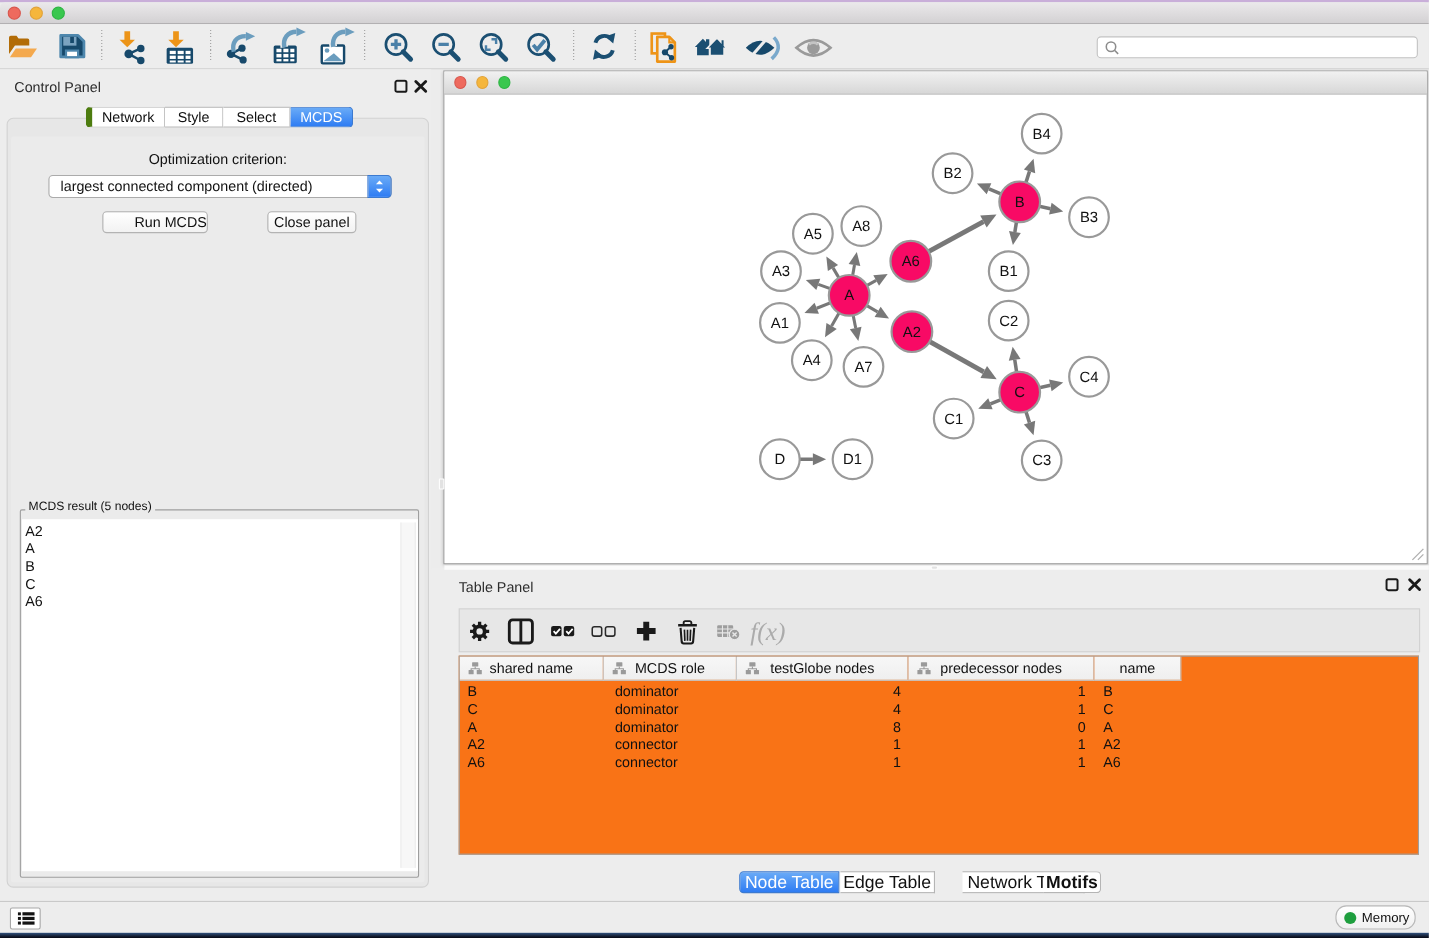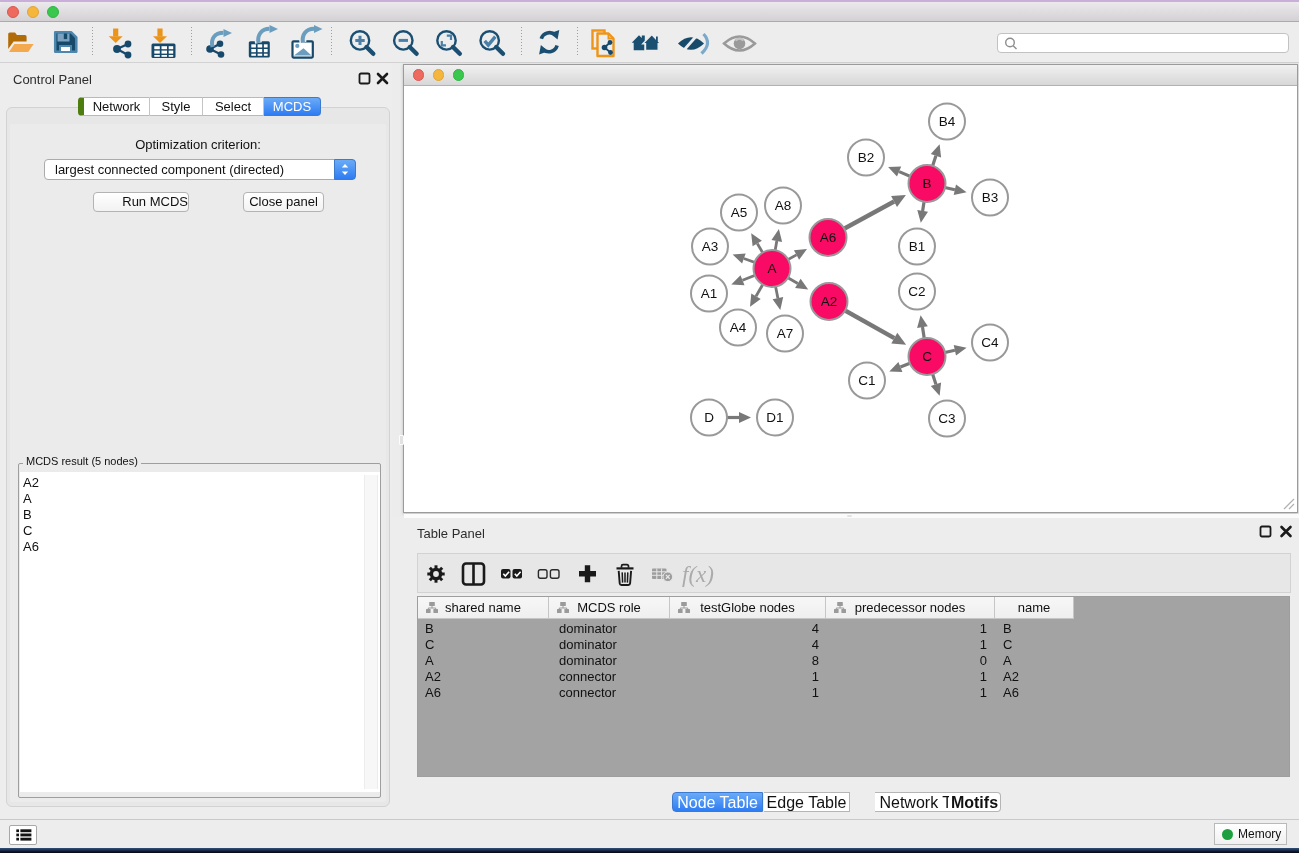--- a/index.html
+++ b/index.html
@@ -59,33 +59,33 @@
   #nw-titlebar .title { position:absolute; left:0; right:0; top:3px; text-align:center;
     font-size:13px; color:#333; }
   .tl2 { position:absolute; top:4px; width:11.5px; height:11.5px; border-radius:50%; }
 
   
   #tpanel { left:392px; top:517px; width:907px; height:302px; background:#ededed; }
   #tp-title { position:absolute; left:25px; top:9px; font-size:13px; color:#2d2d2d; }
   #tp-toolbar { position:absolute; left:25px; top:36px; width:874px; height:40px;
     background:#e7e7e7; border:1px solid #d2d2d2; }
   #tp-table { position:absolute; left:25px; top:79px; width:873px; height:181px;
-    background:#a3a3a3; border:1px solid #9e9e9e; }
+    background:#f97316; border:1px solid #9e9e9e; }
   .th { position:absolute; top:0; height:22px; background:linear-gradient(#f7f7f7,#efefef);
     border-right:1px solid #c6c6c6; border-bottom:1px solid #c6c6c6;
     font-size:13px; color:#111; text-align:center; line-height:22px; }
   .tr-cell { position:absolute; font-size:13px; color:#111; line-height:16px; }
   .btab { position:absolute; top:275px; height:20px; background:#fff;
     border:1px solid #b5b5b5; font-size:16px; color:#111; text-align:center; line-height:19px; }
 
   
   #statusbar { left:0; top:819px; width:1299px; height:29px; background:#ededed;
     border-top:1px solid #c9c9c9; }
   #memorybtn { position:absolute; right:12px; top:3px; width:73px; height:22px;
-    background:linear-gradient(#ffffff,#f0f0f0); border:1px solid #b9b9b9; border-radius:0;
+    background:linear-gradient(#ffffff,#f0f0f0); border:1px solid #b9b9b9; border-radius:10px;
     font-size:12px; color:#111; text-align:left; line-height:20px; padding-left:23px; }
   #memorybtn .dot { position:absolute; left:7px; top:5px; width:11px; height:11px;
     border-radius:50%; background:#1e9e3e; }
   #listbtn { position:absolute; left:9px; top:5px; width:28px; height:20px;
     background:#ffffff; border:1px solid #a8a8a8; border-radius:2px; }
   #darkstrip { left:0; top:848px; width:1299px; height:5px; background:linear-gradient(#31527f,#101729 70%,#05060f); }
 </style>
 </head>
 <body>
   <div id="wallstrip" class="abs"></div>

